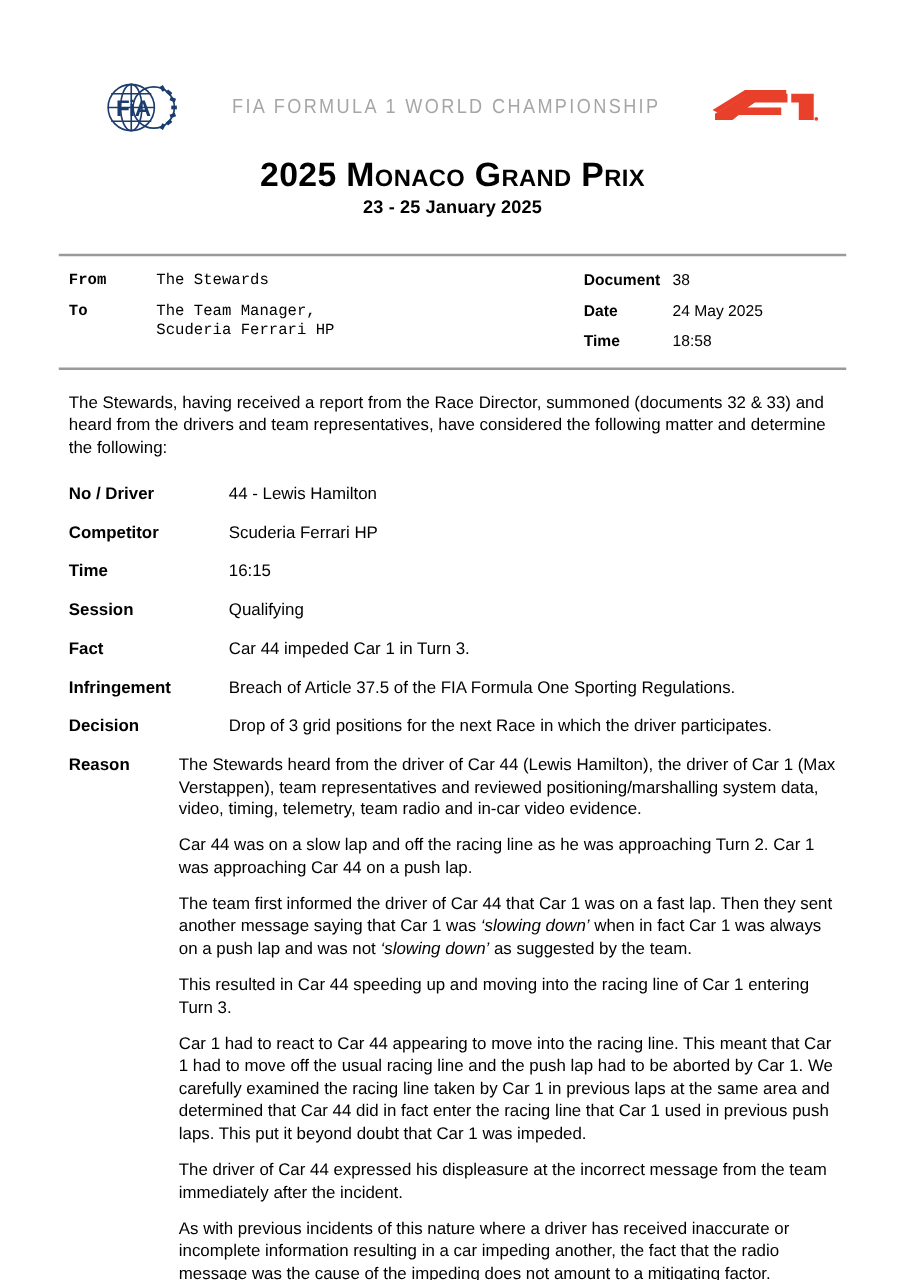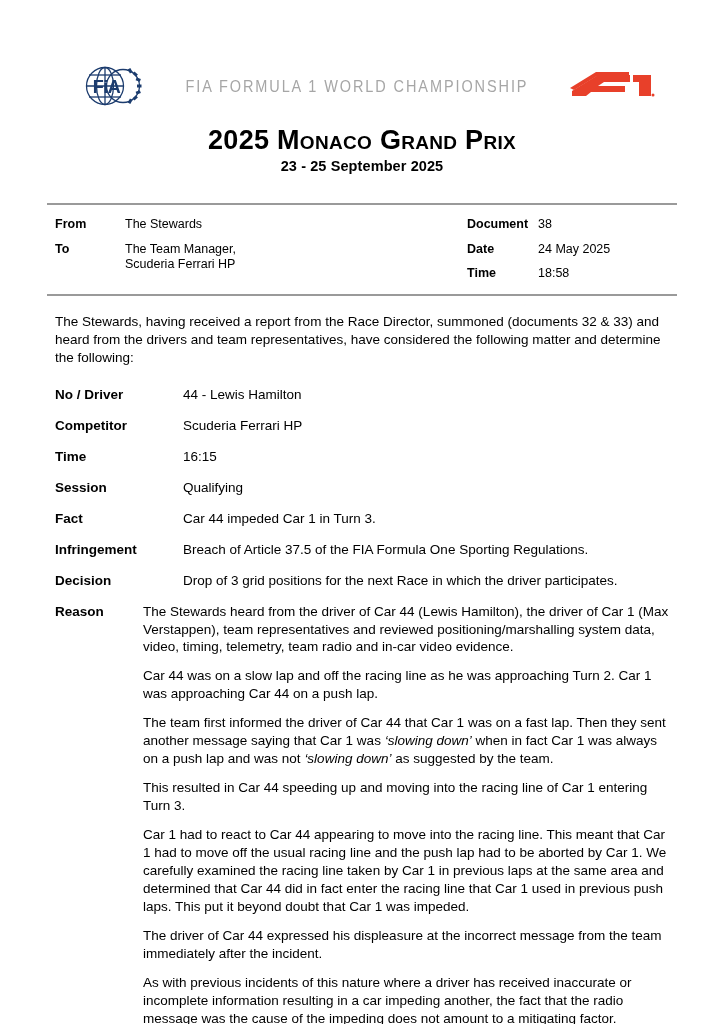--- a/index.html
+++ b/index.html
@@ -85,20 +85,21 @@
   .rule-bottom { margin-top: 0px; }
 
   
   .meta {
     display: flex;
     padding: 12px 0 12px 0;
   }
   .meta-col-left {
     width: 420px;
     flex: 0 0 auto;
+    font-family: Liberation Mono, monospace;
   }
   .meta-col-right {
     flex: 1 1 auto;
   }
   .meta-row {
     display: flex;
     margin-bottom: 9px;
   }
   .meta-row:last-child { margin-bottom: 0; }
   .meta-label {
@@ -219,21 +220,21 @@
         <path d="M6 40 L58 8 L122 8 L122 22 L70 22 L58 30 L112 30 L112 42 L44 42 L34 50 L6 50 Z"></path>
         <path d="M128 8 L164 8 L164 50 L140 50 L140 22 L128 22 Z"></path>
         <path d="M2 34 L54 2 L120 2 L120 10 L56 10 L10 38 Z"></path>
       </g>
       <circle cx="168" cy="48" r="3" fill="#e8402a"></circle>
     </svg>
 
   </div>
 
   <div class="event-title">2025 Monaco Grand Prix</div>
-  <div class="event-dates">23 - 25 September 2025</div>
+  <div class="event-dates">23 - 25 January 2025</div>
 
   <div class="rule rule-top"></div>
 
   <div class="meta">
     <div class="meta-col-left">
       <div class="meta-row">
         <div class="meta-label">From</div>
         <div class="meta-value">The Stewards</div>
       </div>
       <div class="meta-row">

